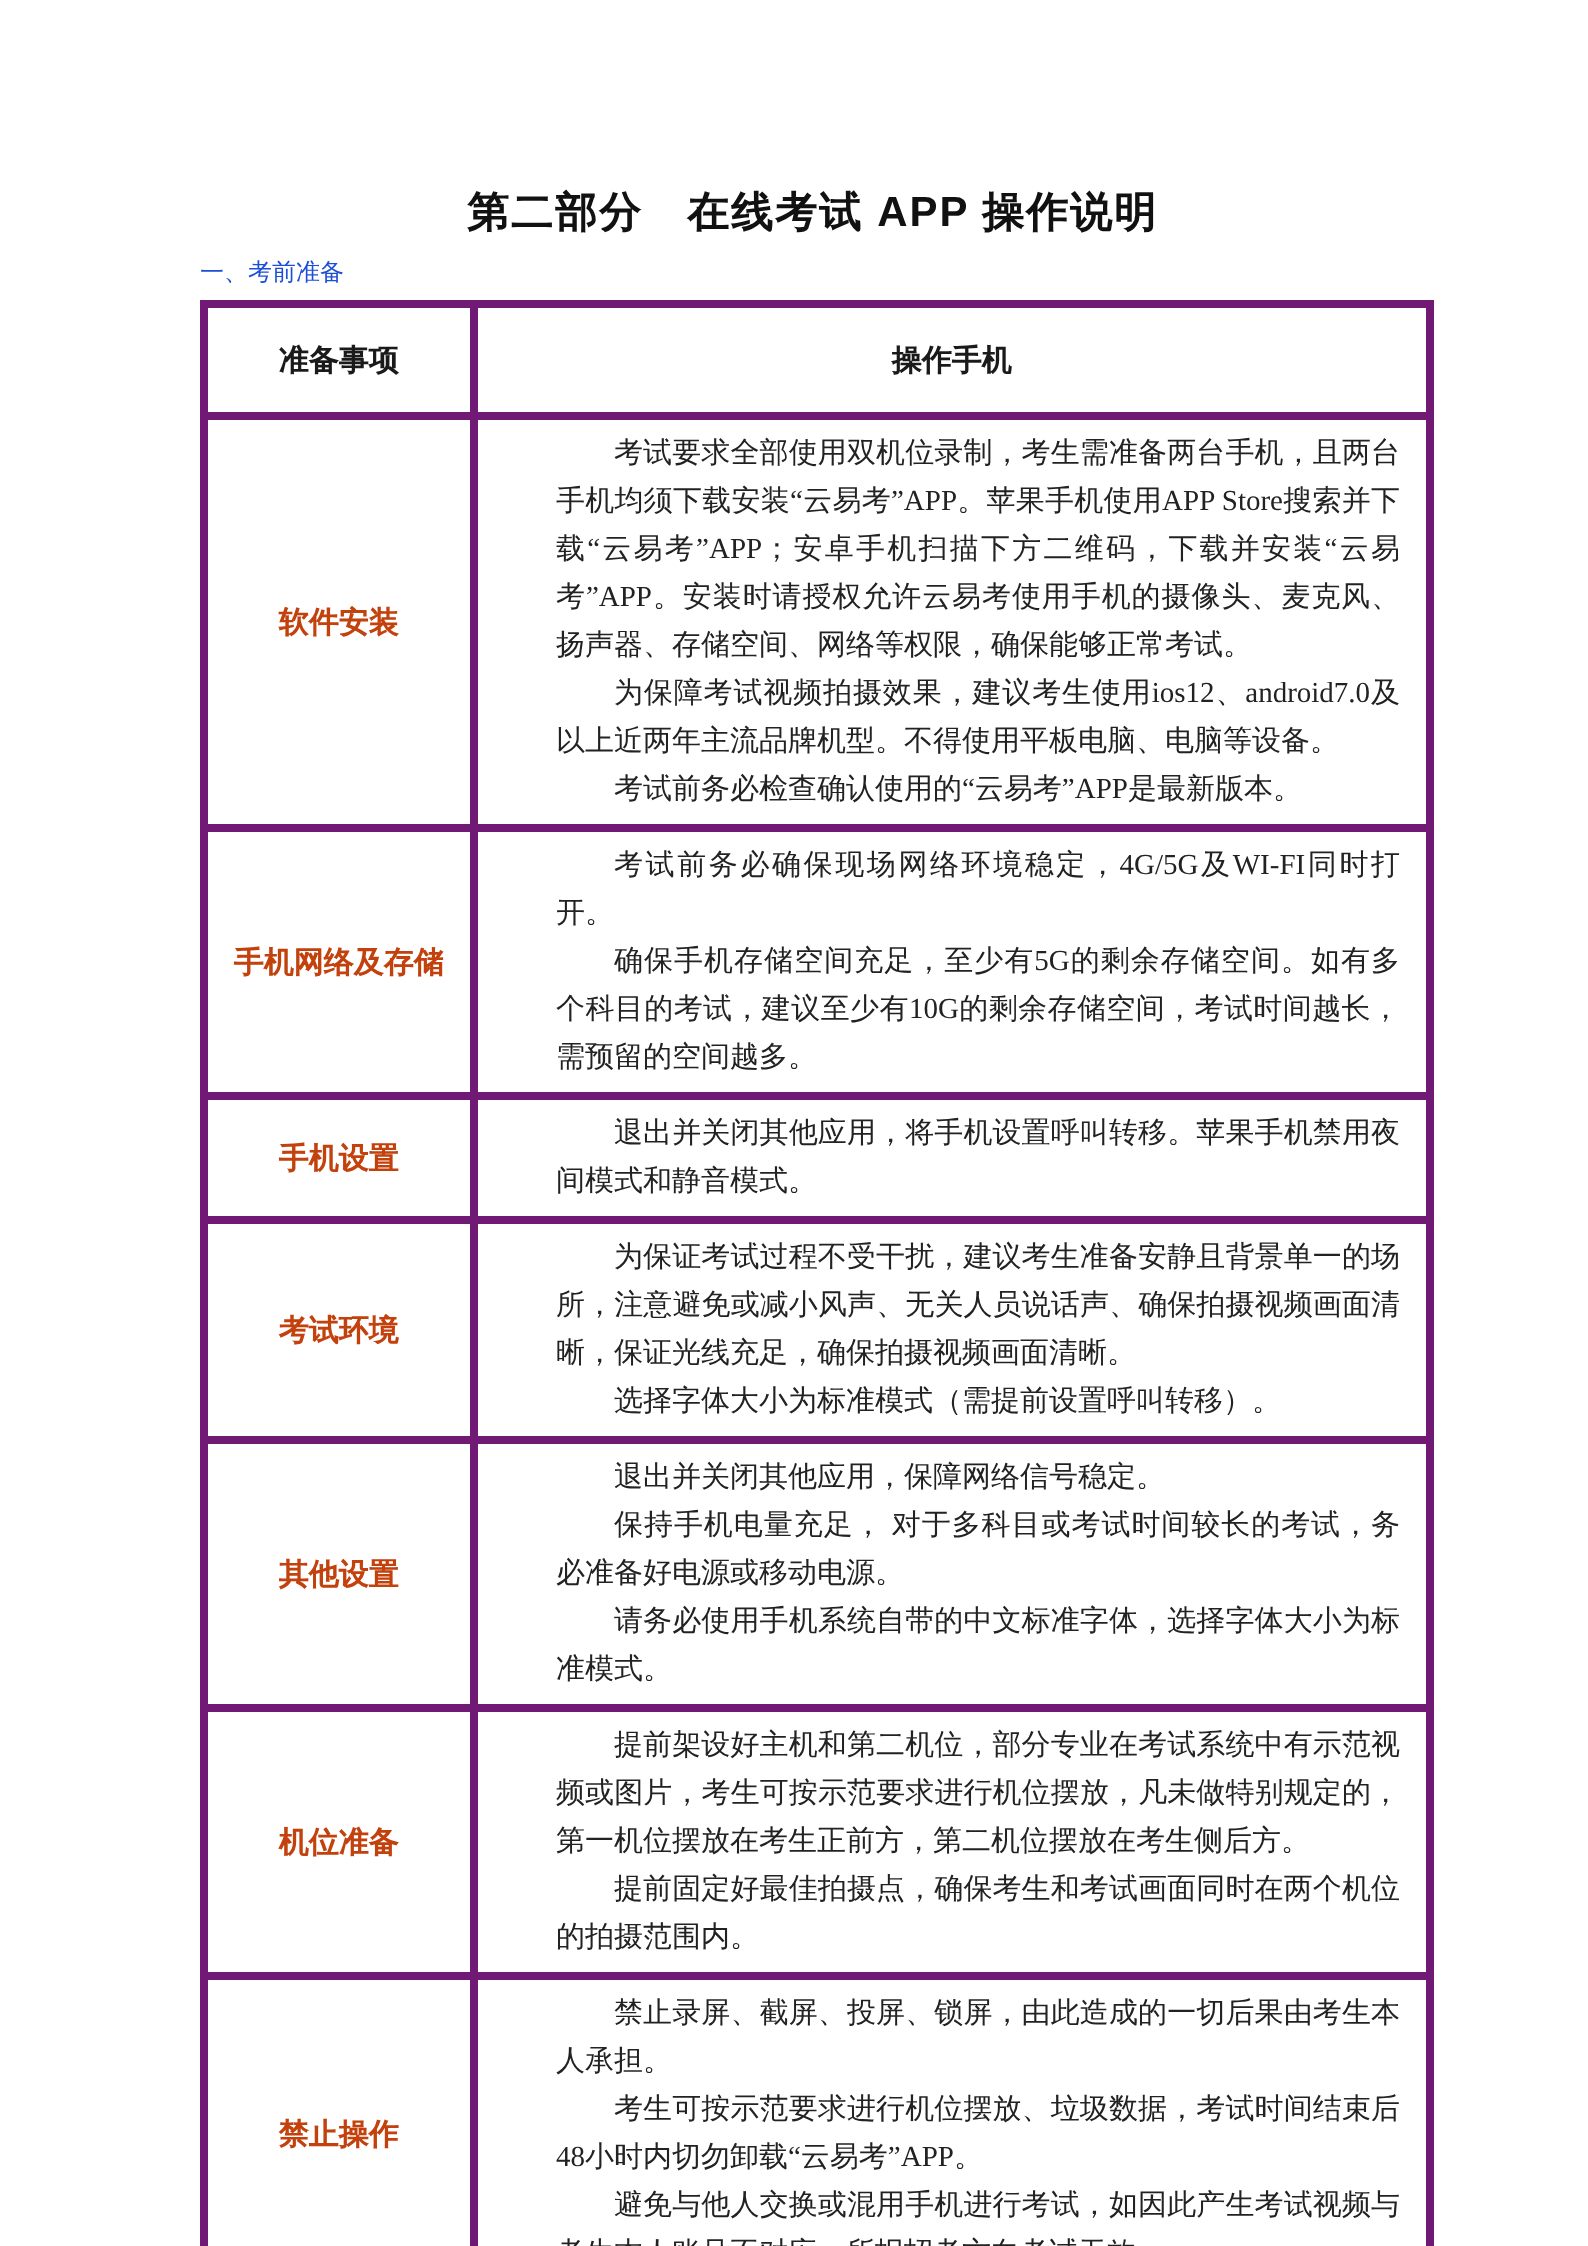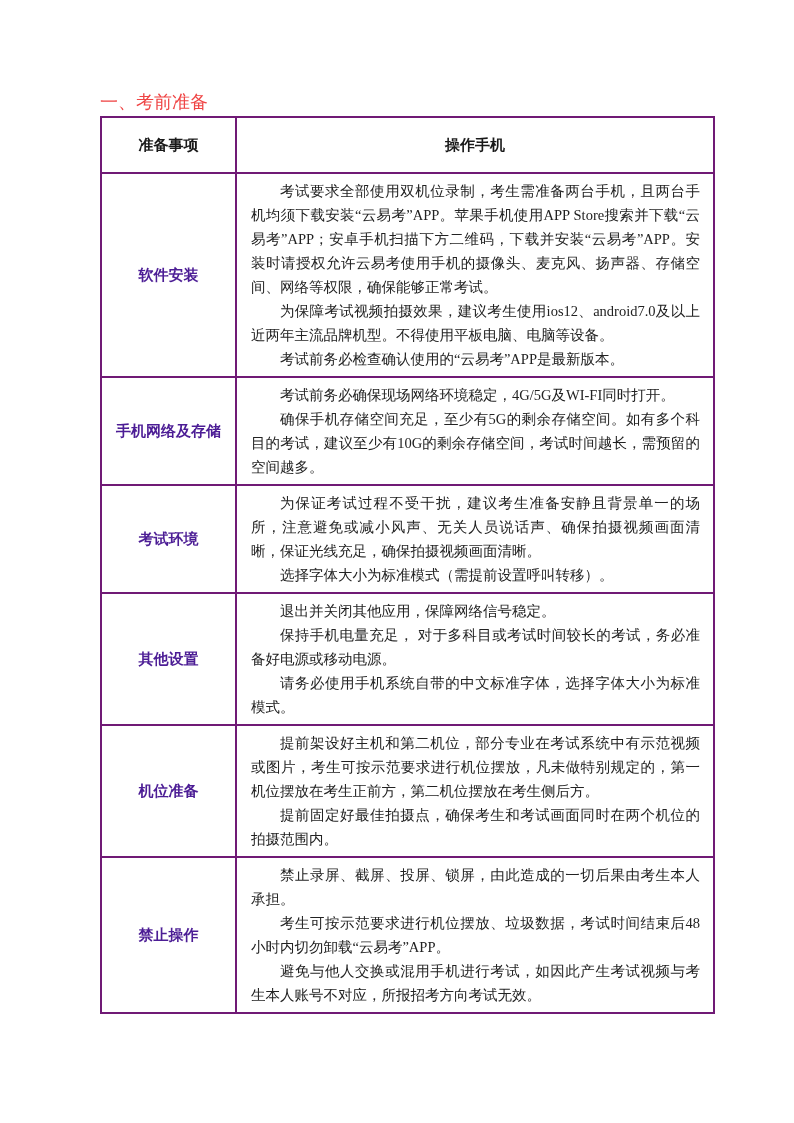--- a/index.html
+++ b/index.html
@@ -24,33 +24,33 @@
     text-align: center;
     font-family: "Liberation Sans", "DejaVu Sans", sans-serif;
     font-weight: bold;
     font-size: 21px;
     line-height: 30px;
     color: #111111;
     letter-spacing: 1px;
     margin-bottom: 4px;
   }
   .section-heading {
-    font-size: 18px;
+    font-size: 12px;
     line-height: 20px;
-    color: #ef4444;
+    color: #1d4ed8;
     margin-bottom: 4px;
   }
   table.prep-table {
     table-layout: fixed;
     width: 613px;
     border-collapse: collapse;
   }
   table.prep-table th,
   table.prep-table td {
-    border: 2px solid #701a75;
+    border: 4px solid #701a75;
     vertical-align: middle;
   }
   col.c-label  { width: 135px; }
   col.c-action { width: 478px; }
   thead tr { height: 56px; }
   tbody tr.r0 { height: 192px; }
   tbody tr.r1 { height: 80px; }
   tbody tr.r2 { height: 60px; }
   tbody tr.r3 { height: 103px; }
   tbody tr.r4 { height: 100px; }
@@ -61,39 +61,41 @@
     font-weight: bold;
     font-size: 15px;
     text-align: center;
     color: #1a1a1a;
   }
   td.row-label {
     font-family: "Liberation Sans", "DejaVu Sans", sans-serif;
     font-weight: bold;
     font-size: 15px;
     text-align: center;
-    color: #4c1d95;
+    color: #c2410c;
     padding: 2px 4px;
   }
   td.row-content {
     padding: 5px 13px 5px 14px;
   }
   td.row-content p {
     font-size: 14.5px;
     line-height: 24px;
     text-indent: 2em;
     text-align: justify;
     color: #222222;
+    margin-left: 25px;
   }
 </style>
 </head>
 <body>
 
 <div class="page">
 
+  <h1 class="doc-title">第二部分　在线考试 APP 操作说明</h1>
 
   <div class="section-heading">一、考前准备</div>
 
   <table class="prep-table">
     <colgroup>
       <col class="c-label">
       <col class="c-action">
     </colgroup>
     <thead>
       <tr>
@@ -108,20 +110,26 @@
           <p>考试要求全部使用双机位录制，考生需准备两台手机，且两台手机均须下载安装“云易考”APP。苹果手机使用APP Store搜索并下载“云易考”APP；安卓手机扫描下方二维码，下载并安装“云易考”APP。安装时请授权允许云易考使用手机的摄像头、麦克风、扬声器、存储空间、网络等权限，确保能够正常考试。</p>
           <p>为保障考试视频拍摄效果，建议考生使用ios12、android7.0及以上近两年主流品牌机型。不得使用平板电脑、电脑等设备。</p>
           <p>考试前务必检查确认使用的“云易考”APP是最新版本。</p>
         </td>
       </tr>
       <tr class="r1">
         <td class="row-label">手机网络及存储</td>
         <td class="row-content">
           <p>考试前务必确保现场网络环境稳定，4G/5G及WI-FI同时打开。</p>
           <p>确保手机存储空间充足，至少有5G的剩余存储空间。如有多个科目的考试，建议至少有10G的剩余存储空间，考试时间越长，需预留的空间越多。</p>
+        </td>
+      </tr>
+      <tr class="r2">
+        <td class="row-label">手机设置</td>
+        <td class="row-content">
+          <p>退出并关闭其他应用，将手机设置呼叫转移。苹果手机禁用夜间模式和静音模式。</p>
         </td>
       </tr>
       <tr class="r3">
         <td class="row-label">考试环境</td>
         <td class="row-content">
           <p>为保证考试过程不受干扰，建议考生准备安静且背景单一的场所，注意避免或减小风声、无关人员说话声、确保拍摄视频画面清晰，保证光线充足，确保拍摄视频画面清晰。</p>
           <p>选择字体大小为标准模式（需提前设置呼叫转移）。</p>
         </td>
       </tr>
       <tr class="r4">

